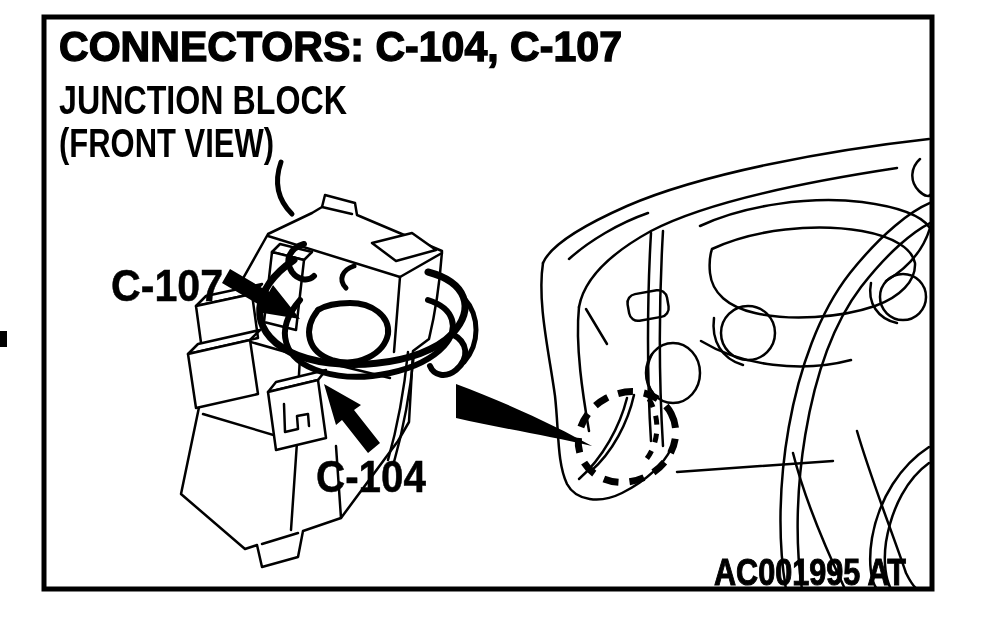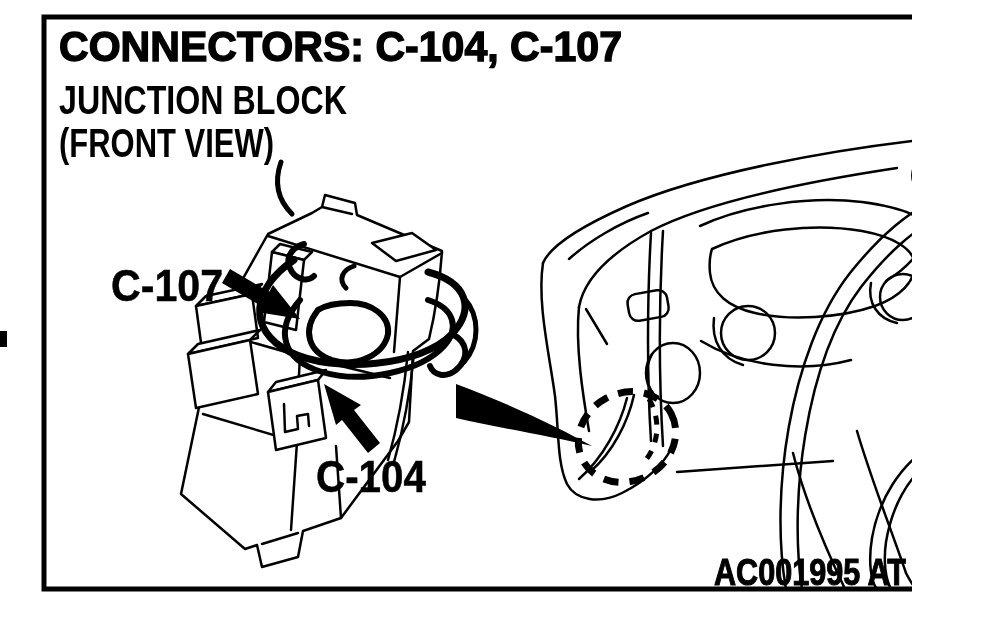--- a/index.html
+++ b/index.html
@@ -1,17 +1,17 @@
 <!DOCTYPE html>
 <html><head>
 <meta charset="utf-8">
 <style>
   html,body{margin:0;padding:0;background:#fff;}
   .page{position:relative;width:912px;height:632px;background:#eab308;overflow:hidden;
-        font-family:"Liberation Sans", sans-serif;}
+        font-family:"Liberation Sans", sans-serif;padding-left:43px;}
   svg{position:absolute;left:0;top:0;}
   svg text{font-family:"Liberation Sans", sans-serif;fill:#000;}
   .t-title{font-weight:bold;stroke:#000;stroke-width:1.4px;}
   .t-sub{font-weight:bold;}
   .t-label{font-weight:bold;stroke:#000;stroke-width:0.5px;}
   .t-code{font-weight:bold;stroke:#000;stroke-width:1px;}
   .ln{fill:none;stroke:#000;stroke-width:2.5;stroke-linecap:round;stroke-linejoin:round;}
   .lnw{fill:#ffffff;stroke:#000;stroke-width:2.5;stroke-linejoin:round;}
   .loop{fill:none;stroke:#000;stroke-linecap:round;}
   .solid{fill:#000;stroke:none;}

